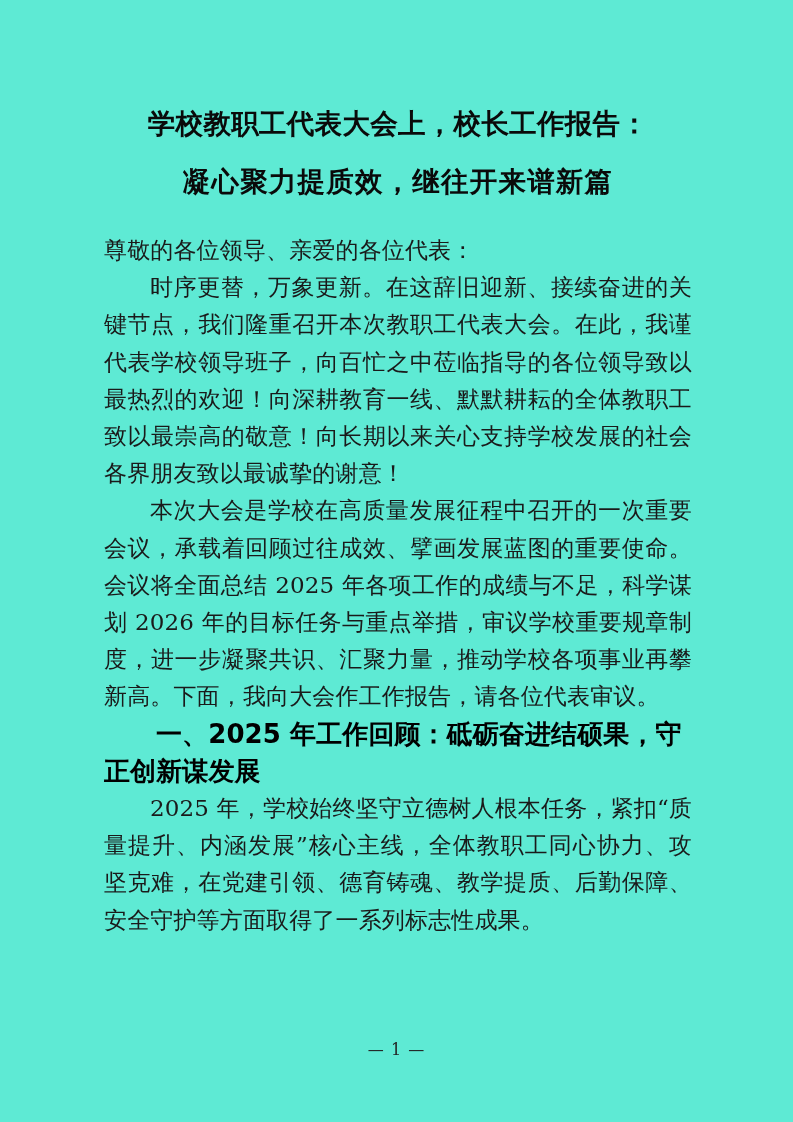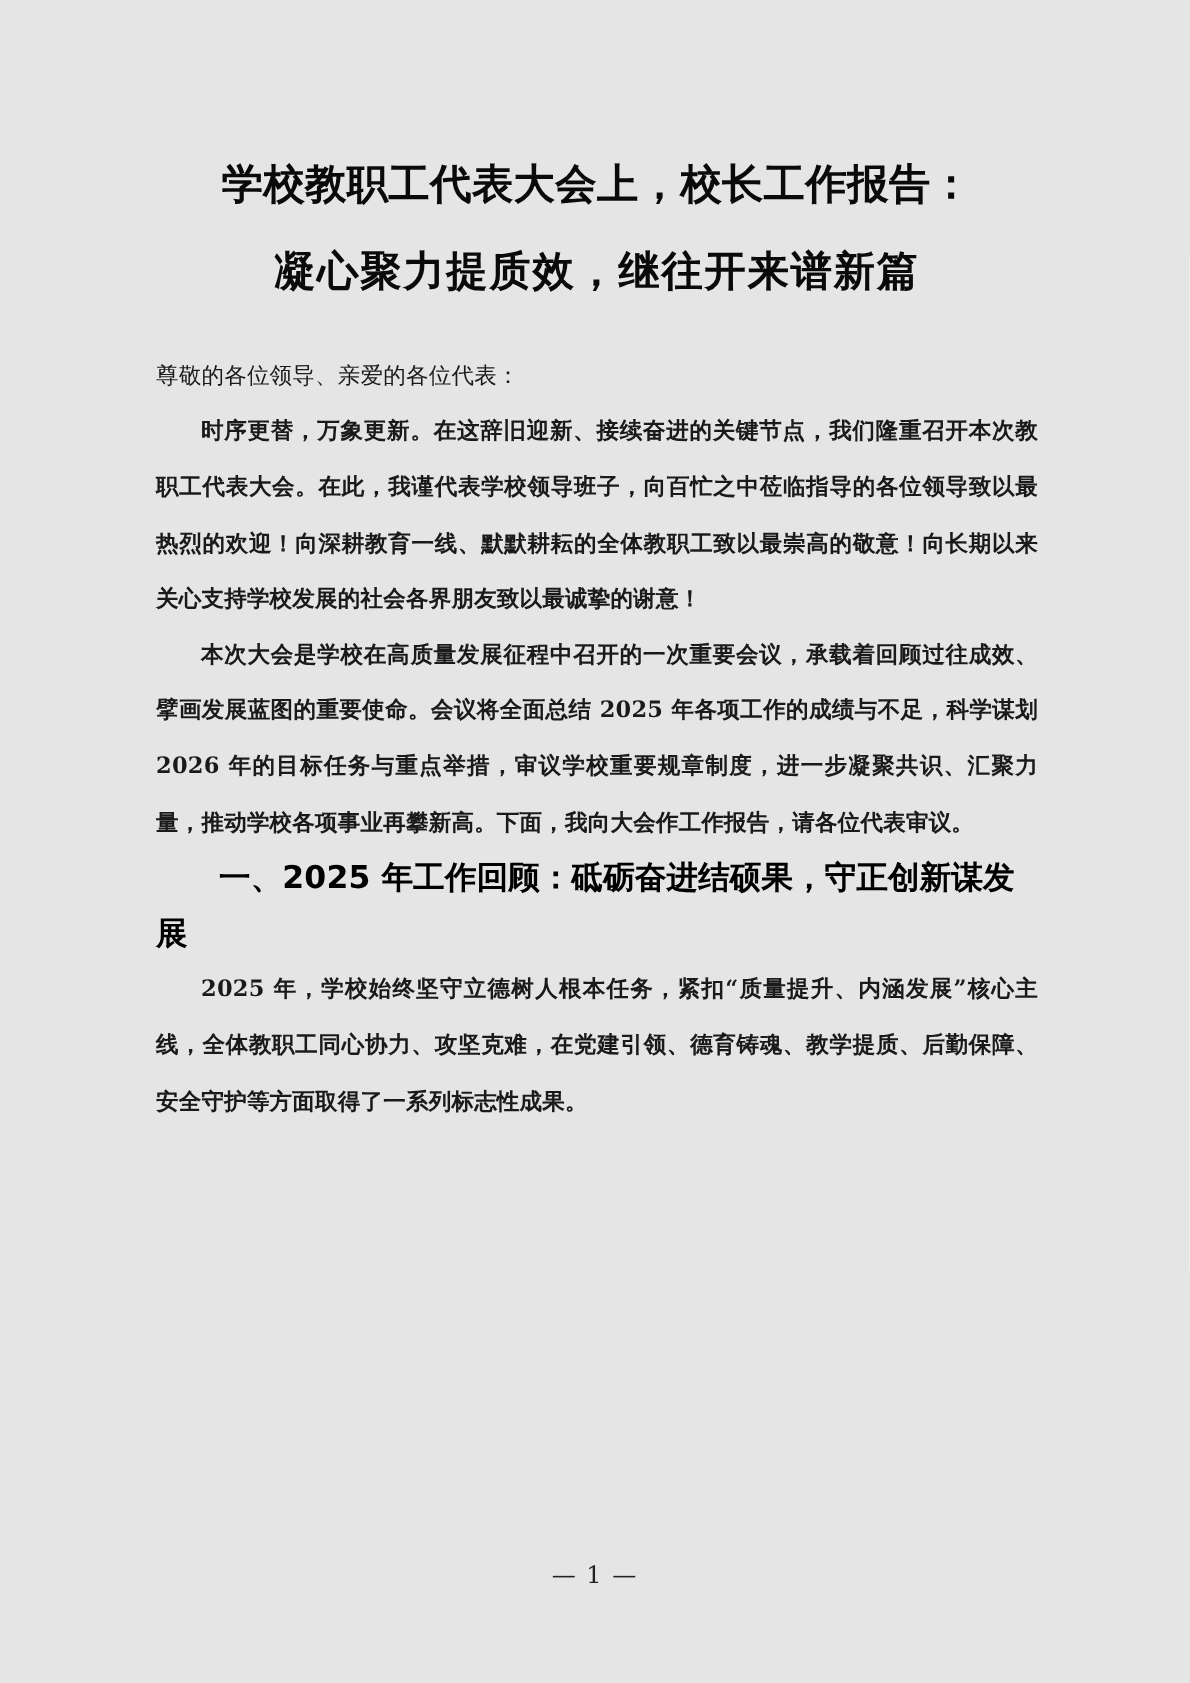--- a/index.html
+++ b/index.html
@@ -15,21 +15,21 @@
     color: #000000;
     overflow: hidden;
   }
 
   .page {
     position: absolute;
     left: 0;
     top: 0;
     width: 793px;
     height: 1122px;
-    background: #e5e5e5;
+    background: #5eead4;
   }
 
   .content {
     position: absolute;
     left: 104px;
     top: 0;
     width: 588px;
   }
 
   
@@ -50,43 +50,42 @@
   }
   .doc-title .tline-2 {
     letter-spacing: 1.2px;
     margin-top: 18px;
   }
 
   
   .para {
     margin: 0;
     font-family: "DejaVu Serif", "Liberation Serif", serif;
-    font-size: 15px;
+    font-size: 23px;
     line-height: 37.2px;
     text-align: justify;
     text-justify: inter-character;
     color: #1a1a1a;
     letter-spacing: 0.15px;
   }
   .para.indent {
     text-indent: 2em;
-    font-weight: bold;
   }
   .para.salutation {
     text-indent: 0;
   }
 
   .gap-before-body { margin-top: 31px; }
 
   
   .heading {
     margin: 0;
     font-family: "DejaVu Sans", "Liberation Sans", sans-serif;
     font-weight: 700;
-    font-size: 21px;
+    font-size: 26px;
     line-height: 37.2px;
     text-indent: 2em;
     text-align: left;
     color: #000000;
     letter-spacing: 0.1px;
   }
 
   .subheading {
     margin: 0;
     font-family: "DejaVu Sans", "Liberation Sans", sans-serif;

